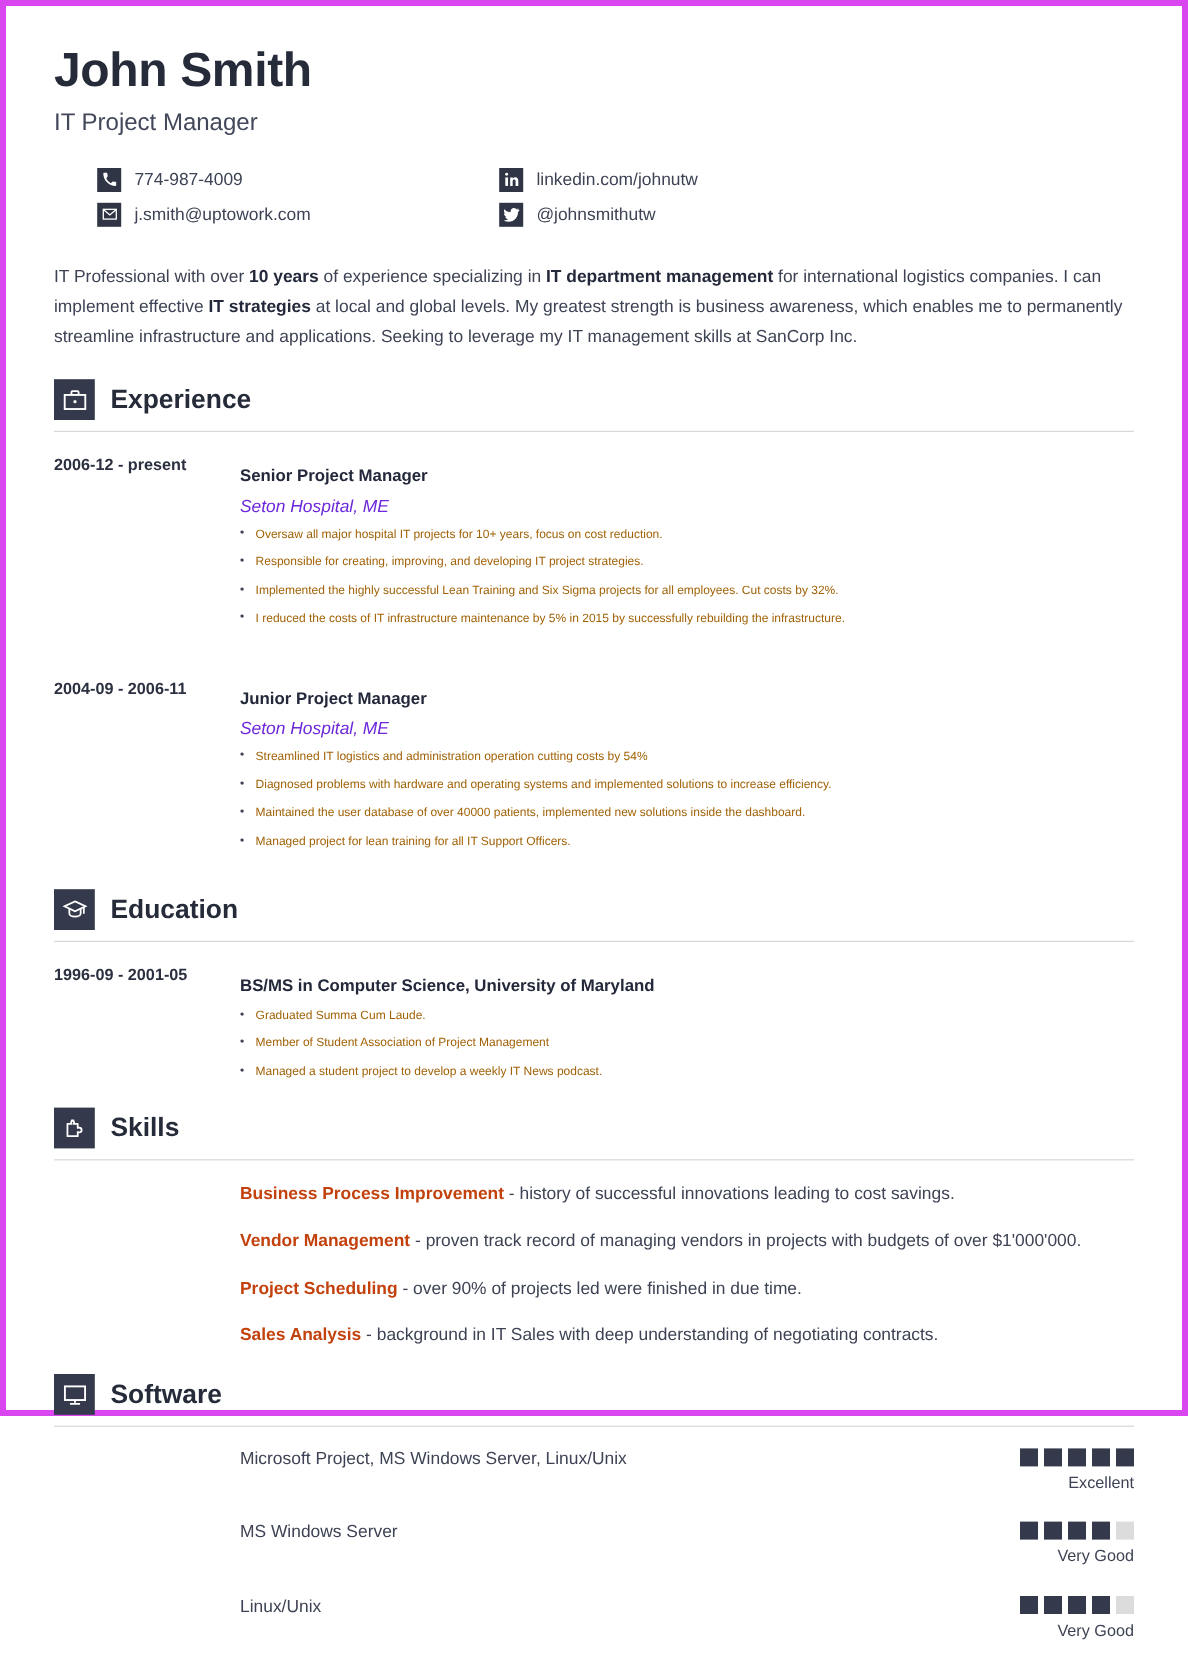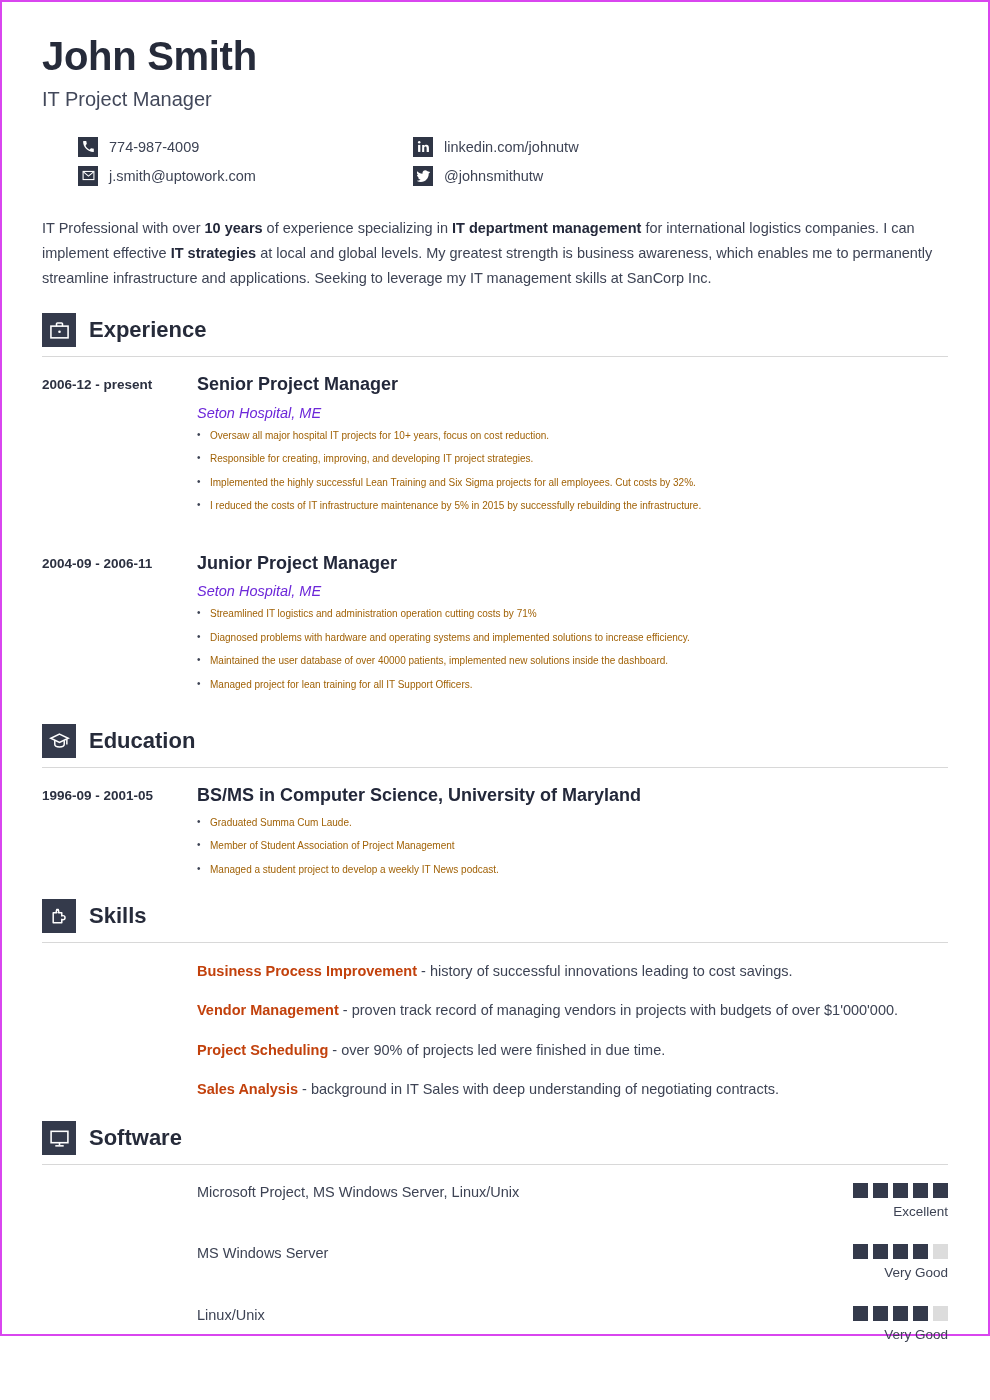--- a/index.html
+++ b/index.html
@@ -6,23 +6,23 @@
   html, body {
     margin: 0; padding: 0;
     background: #ffffff;
     font-family: "Liberation Sans", sans-serif;
   }
   body {
     width: 990px; height: 1400px;
     overflow: hidden;
   }
   .page {
-    width: 990px; height: 1336px;
+    width: 990px; height: 1180px;
     background: #ffffff;
-    border: 2px solid #d946ef;
+    border: 5px solid #d946ef;
     padding: 0;
     position: relative;
   }
   .inner { padding: 32px 40px 0 40px; }
 
   
   .name {
     font-size: 40px;
     font-weight: bold;
     color: #262b3a;
@@ -105,24 +105,24 @@
   }
   .entry-date {
     font-size: 13.5px;
     font-weight: bold;
     color: #2b3040;
     padding-top: 3px;
     line-height: 1.4;
   }
   .entry-body { }
   .entry-title {
-    font-size: 18px;
+    font-size: 14px;
     font-weight: bold;
     color: #23283a;
-    margin: 0 0 9px 0;
+    margin: 12px 0 9px 0;
     line-height: 1.25;
   }
   .entry-sub {
     font-size: 14.5px;
     font-style: italic;
     color: #6d28d9;
     margin: 0 0 8px 0;
   }
   ul.bullets { list-style: none; margin: 0; padding: 0; }
   ul.bullets li {
@@ -268,21 +268,21 @@
     </div>
 
     <div class="gap-jobs"></div>
 
     <div class="entry">
       <div class="entry-date">2004-09 - 2006-11</div>
       <div class="entry-body">
         <div class="entry-title">Junior Project Manager</div>
         <div class="entry-sub">Seton Hospital, ME</div>
         <ul class="bullets">
-            <li>Streamlined IT logistics and administration operation cutting costs by 71%</li>
+            <li>Streamlined IT logistics and administration operation cutting costs by 54%</li>
             <li>Diagnosed problems with hardware and operating systems and implemented solutions to increase efficiency.</li>
             <li>Maintained the user database of over 40000 patients, implemented new solutions inside the dashboard.</li>
             <li>Managed project for lean training for all IT Support Officers.</li>
           </ul>
       </div>
     </div>
 
     <div class="gap-section"></div>
 
     <div class="section-head">

